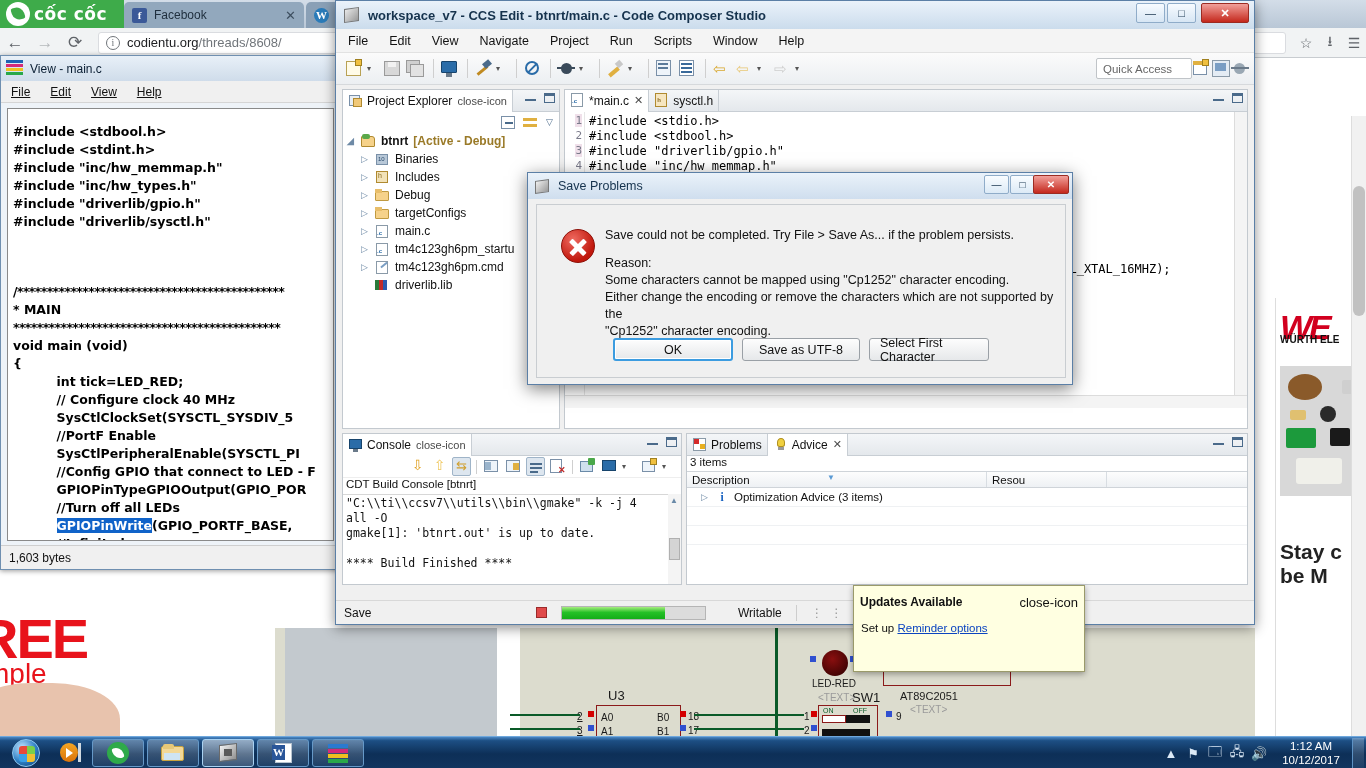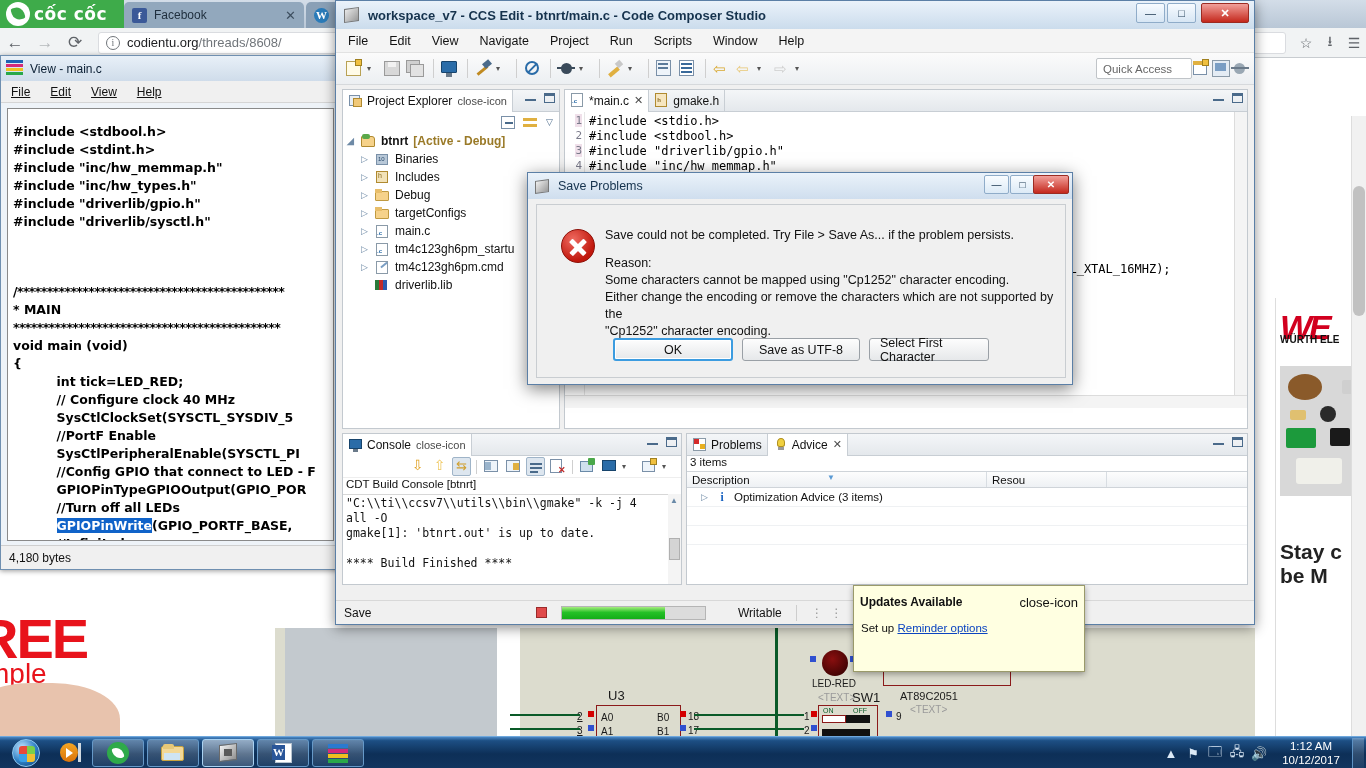--- a/index.html
+++ b/index.html
@@ -435,21 +435,21 @@
           // Configure clock 40 MHz
           SysCtlClockSet(SYSCTL_SYSDIV_5
           //PortF Enable
           SysCtlPeripheralEnable(SYSCTL_PI
           //Config GPIO that connect to LED - F
           GPIOPinTypeGPIOOutput(GPIO_POR
           //Turn off all LEDs
           </span><span id="view-sel">GPIOPinWrite</span><span>(GPIO_PORTF_BASE,
           //Infinite loop</span></div>
   <div id="view-status">
-    <span>4,180 bytes</span>
+    <span>1,603 bytes</span>
   </div>
 </div>
 
 <div id="ccs">
 
   <div id="ccs-title">
     <span id="ccs-ticon">
       <span style="position:absolute;left:1px;top:2px;width:15px;height:14px;background:linear-gradient(135deg,#e8e8e8,#9a9a9a);transform:skewY(-8deg);border:1px solid #777;"></span>
     </span>
     <span id="ccs-titletext">workspace_v7 - CCS Edit - btnrt/main.c - Code Composer Studio</span>
@@ -667,21 +667,21 @@
             <span style="position:absolute;left:2px;top:5px;font-size:6px;color:#2a6ca8;font-weight:bold;">.c</span>
           </span>
           <span>*main.c</span>
           <span class="vclose">✕</span>
         </div>
         <div class="vtab inact">
           <span class="vtab-ic">
             <span style="position:absolute;left:1px;top:0;width:12px;height:14px;background:#f6e6c0;border:1px solid #b08a30;"></span>
             <span style="position:absolute;left:3px;top:4px;font-size:6px;color:#8a6a20;font-weight:bold;">h</span>
           </span>
-          <span>gmake.h</span>
+          <span>sysctl.h</span>
         </div>
         <div class="vbtns">
           <span class="vbtn-min"></span>
           <span class="vbtn-max"></span>
         </div>
       </div>
 
       <div id="ed-body">
         <div id="gutter">
           <span class="lnum hl" style="top:2px;">1</span>

